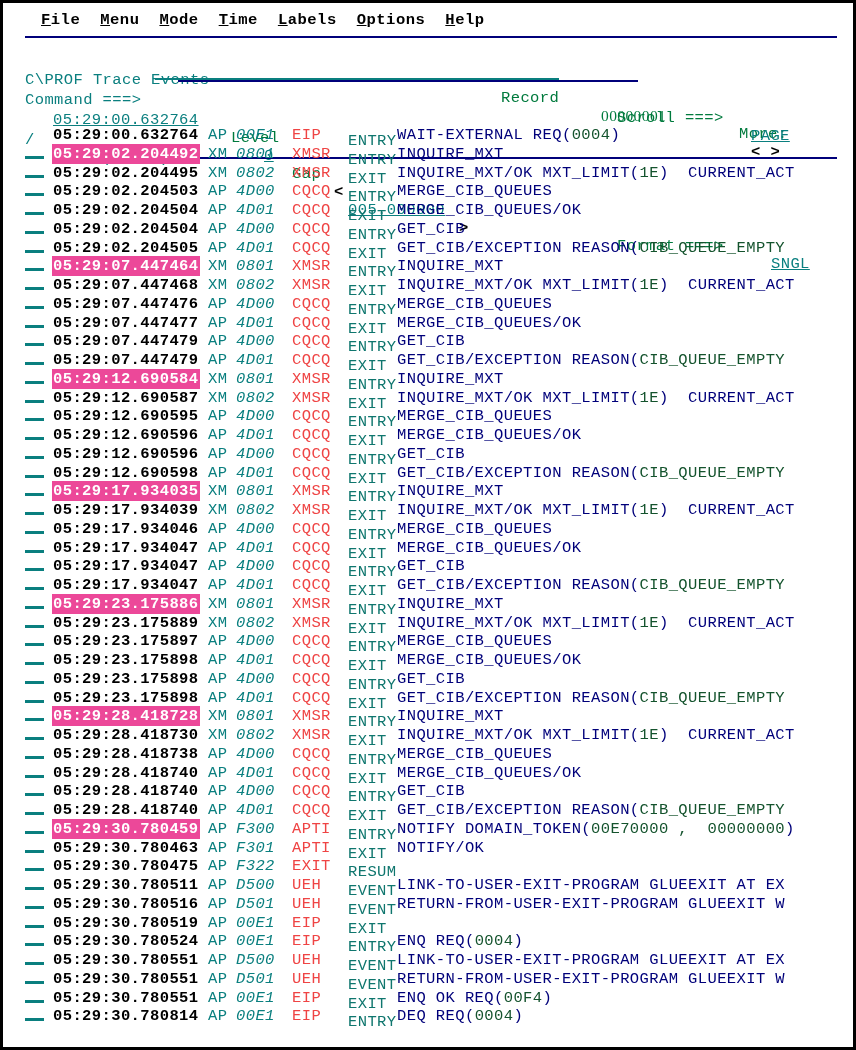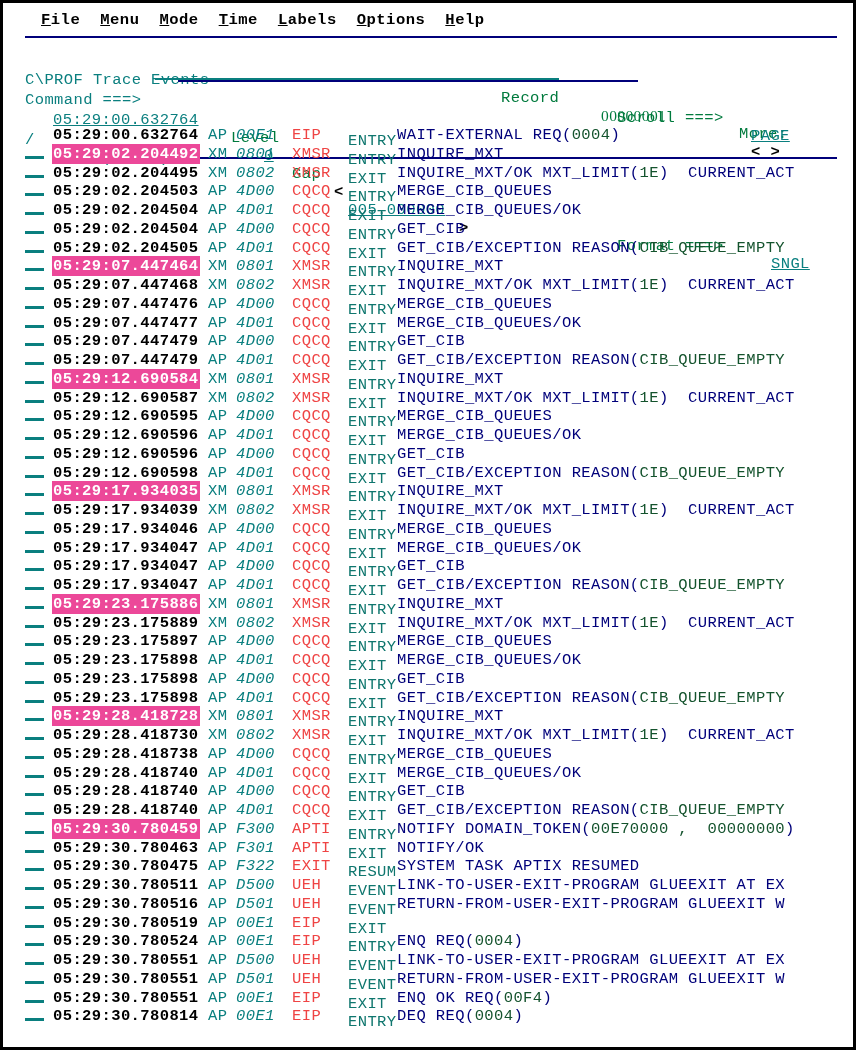--- a/index.html
+++ b/index.html
@@ -229,21 +229,21 @@
       <div class="row"><div class="sel"></div><span class="ts">05:29:23.175898</span><span class="dom">AP</span><span class="code">4D00</span><span class="mod">CQCQ</span><span class="typ">ENTRY</span><span class="msg"><span>GET_CIB</span></span></div>
       <div class="row"><div class="sel"></div><span class="ts">05:29:23.175898</span><span class="dom">AP</span><span class="code">4D01</span><span class="mod">CQCQ</span><span class="typ">EXIT</span><span class="msg"><span>GET_CIB/EXCEPTION REASON(</span><span class="v">CIB_QUEUE_EMPTY</span></span></div>
       <div class="row"><div class="sel"></div><span class="ts hl">05:29:28.418728</span><span class="dom">XM</span><span class="code">0801</span><span class="mod">XMSR</span><span class="typ">ENTRY</span><span class="msg"><span>INQUIRE_MXT</span></span></div>
       <div class="row"><div class="sel"></div><span class="ts">05:29:28.418730</span><span class="dom">XM</span><span class="code">0802</span><span class="mod">XMSR</span><span class="typ">EXIT</span><span class="msg"><span>INQUIRE_MXT/OK MXT_LIMIT(</span><span class="v">1E</span><span>)  CURRENT_ACT</span></span></div>
       <div class="row"><div class="sel"></div><span class="ts">05:29:28.418738</span><span class="dom">AP</span><span class="code">4D00</span><span class="mod">CQCQ</span><span class="typ">ENTRY</span><span class="msg"><span>MERGE_CIB_QUEUES</span></span></div>
       <div class="row"><div class="sel"></div><span class="ts">05:29:28.418740</span><span class="dom">AP</span><span class="code">4D01</span><span class="mod">CQCQ</span><span class="typ">EXIT</span><span class="msg"><span>MERGE_CIB_QUEUES/OK</span></span></div>
       <div class="row"><div class="sel"></div><span class="ts">05:29:28.418740</span><span class="dom">AP</span><span class="code">4D00</span><span class="mod">CQCQ</span><span class="typ">ENTRY</span><span class="msg"><span>GET_CIB</span></span></div>
       <div class="row"><div class="sel"></div><span class="ts">05:29:28.418740</span><span class="dom">AP</span><span class="code">4D01</span><span class="mod">CQCQ</span><span class="typ">EXIT</span><span class="msg"><span>GET_CIB/EXCEPTION REASON(</span><span class="v">CIB_QUEUE_EMPTY</span></span></div>
       <div class="row"><div class="sel"></div><span class="ts hl">05:29:30.780459</span><span class="dom">AP</span><span class="code">F300</span><span class="mod">APTI</span><span class="typ">ENTRY</span><span class="msg"><span>NOTIFY DOMAIN_TOKEN(</span><span class="v">00E70000 ,  00000000</span><span>)</span></span></div>
       <div class="row"><div class="sel"></div><span class="ts">05:29:30.780463</span><span class="dom">AP</span><span class="code">F301</span><span class="mod">APTI</span><span class="typ">EXIT</span><span class="msg"><span>NOTIFY/OK</span></span></div>
-      <div class="row"><div class="sel"></div><span class="ts">05:29:30.780475</span><span class="dom">AP</span><span class="code">F322</span><span class="mod">EXIT</span><span class="typ">RESUM</span><span class="msg"><span>SYSTEM TASK APTIX RESUMED</span></span></div>
+      <div class="row"><div class="sel"></div><span class="ts">05:29:30.780475</span><span class="dom">AP</span><span class="code">F322</span><span class="mod">EXIT</span><span class="typ">RESUM</span></div>
       <div class="row"><div class="sel"></div><span class="ts">05:29:30.780511</span><span class="dom">AP</span><span class="code">D500</span><span class="mod">UEH</span><span class="typ">EVENT</span><span class="msg"><span>LINK-TO-USER-EXIT-PROGRAM GLUEEXIT AT EX</span></span></div>
       <div class="row"><div class="sel"></div><span class="ts">05:29:30.780516</span><span class="dom">AP</span><span class="code">D501</span><span class="mod">UEH</span><span class="typ">EVENT</span><span class="msg"><span>RETURN-FROM-USER-EXIT-PROGRAM GLUEEXIT W</span></span></div>
       <div class="row"><div class="sel"></div><span class="ts">05:29:30.780519</span><span class="dom">AP</span><span class="code">00E1</span><span class="mod">EIP</span><span class="typ">EXIT</span></div>
       <div class="row"><div class="sel"></div><span class="ts">05:29:30.780524</span><span class="dom">AP</span><span class="code">00E1</span><span class="mod">EIP</span><span class="typ">ENTRY</span><span class="msg"><span>ENQ REQ(</span><span class="v">0004</span><span>)</span></span></div>
       <div class="row"><div class="sel"></div><span class="ts">05:29:30.780551</span><span class="dom">AP</span><span class="code">D500</span><span class="mod">UEH</span><span class="typ">EVENT</span><span class="msg"><span>LINK-TO-USER-EXIT-PROGRAM GLUEEXIT AT EX</span></span></div>
       <div class="row"><div class="sel"></div><span class="ts">05:29:30.780551</span><span class="dom">AP</span><span class="code">D501</span><span class="mod">UEH</span><span class="typ">EVENT</span><span class="msg"><span>RETURN-FROM-USER-EXIT-PROGRAM GLUEEXIT W</span></span></div>
       <div class="row"><div class="sel"></div><span class="ts">05:29:30.780551</span><span class="dom">AP</span><span class="code">00E1</span><span class="mod">EIP</span><span class="typ">EXIT</span><span class="msg"><span>ENQ OK REQ(</span><span class="v">00F4</span><span>)</span></span></div>
       <div class="row"><div class="sel"></div><span class="ts">05:29:30.780814</span><span class="dom">AP</span><span class="code">00E1</span><span class="mod">EIP</span><span class="typ">ENTRY</span><span class="msg"><span>DEQ REQ(</span><span class="v">0004</span><span>)</span></span></div>
     </div>
 

